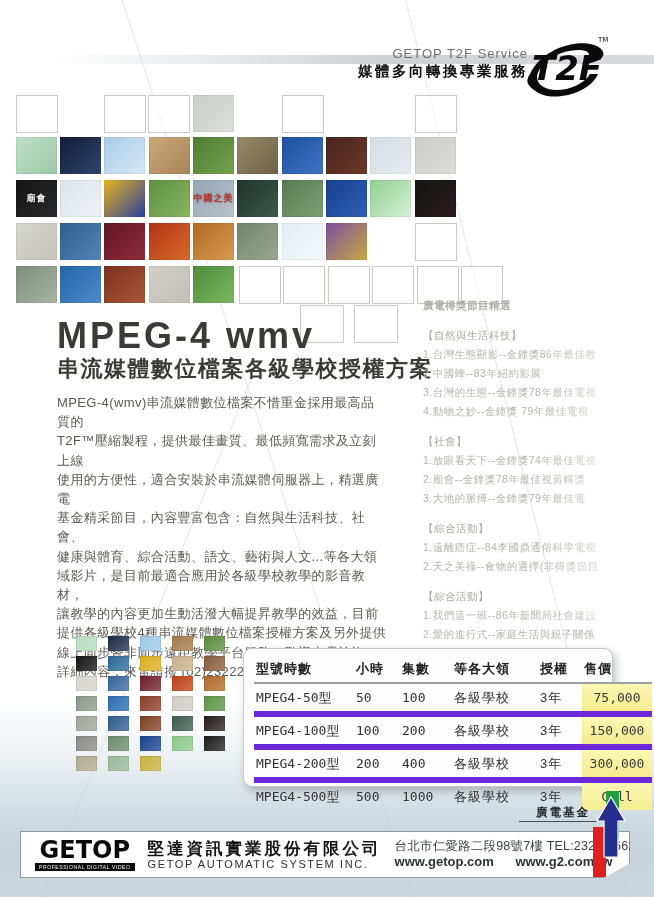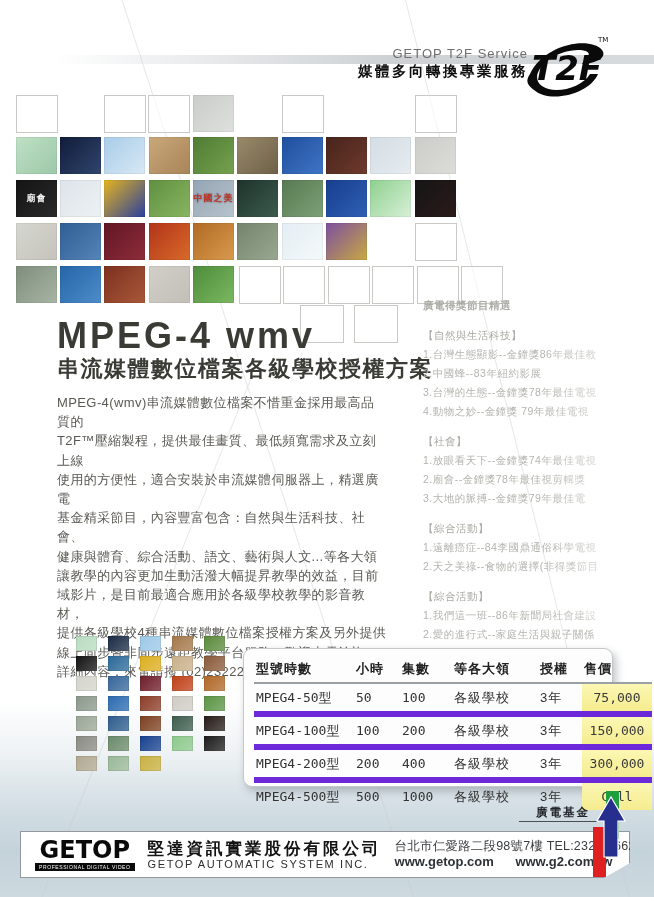--- a/index.html
+++ b/index.html
@@ -152,22 +152,22 @@
   <div class="title-line1">MPEG-4 wmv</div>
   <div class="title-line2">串流媒體數位檔案各級學校授權方案</div>
 </div>
 
 <div class="paragraph">
     <div>MPEG-4(wmv)串流媒體數位檔案不惜重金採用最高品質的</div>
     <div>T2F™壓縮製程，提供最佳畫質、最低頻寬需求及立刻上線</div>
     <div>使用的方便性，適合安裝於串流媒體伺服器上，精選廣電</div>
     <div>基金精采節目，內容豐富包含：自然與生活科技、社會、</div>
     <div>健康與體育、綜合活動、語文、藝術與人文...等各大領</div>
+    <div>域影片，是目前最適合應用於各級學校教學的影音教材，</div>
     <div>讓教學的內容更加生動活潑大幅提昇教學的效益，目前</div>
-    <div>域影片，是目前最適合應用於各級學校教學的影音教材，</div>
     <div>提供各級學校4種串流媒體數位檔案授權方案及另外提供</div>
     <div>線上同步暨非同步遠距教學平台服務，歡迎來電洽詢</div>
     <div>詳細內容．來電請撥 (02)23222662 分機 123 曾小姐</div>
   </div>
 
 <div class="awards">
   <div class="aw-title">廣電得獎節目精選</div>
   <div>
       <div class="aw-section">
         <div class="aw-header">【自然與生活科技】</div>

